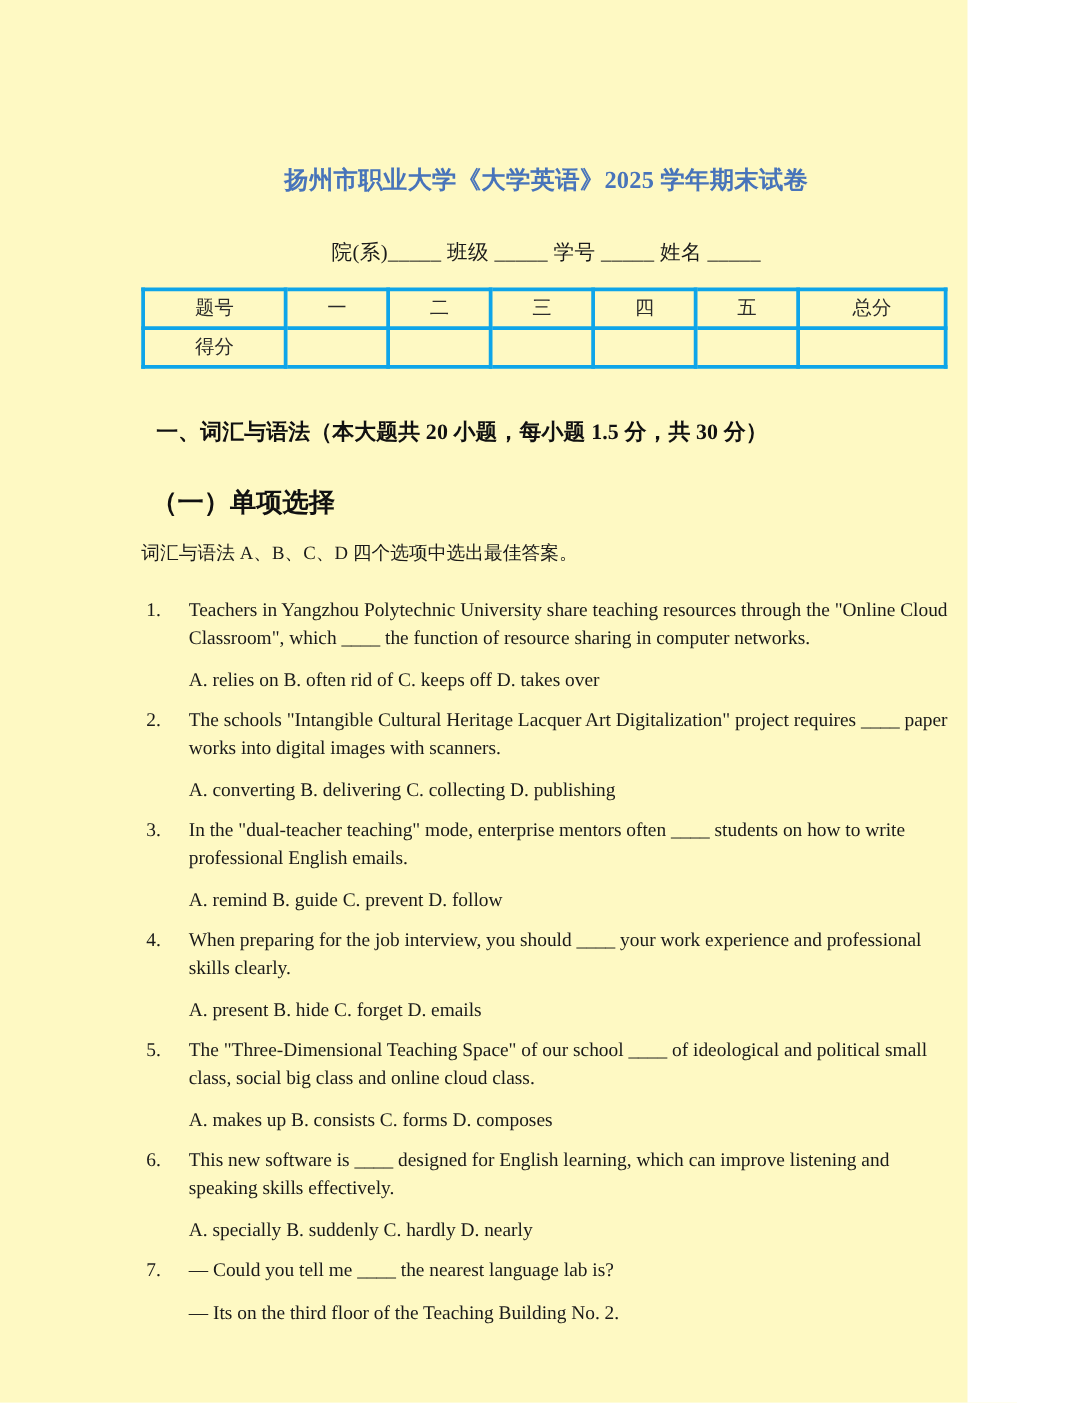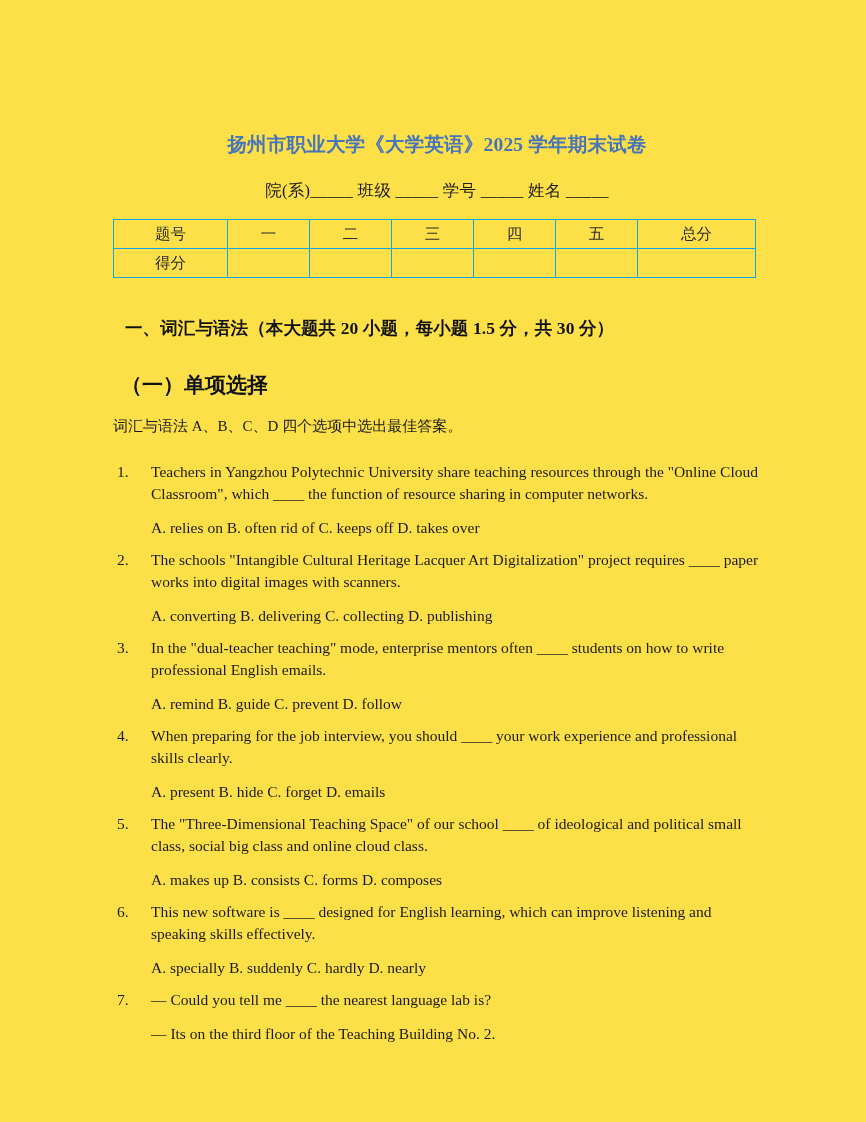--- a/index.html
+++ b/index.html
@@ -10,26 +10,26 @@
   body {
     width: 866px;
     height: 1122px;
     font-family: "Liberation Serif", "DejaVu Serif", serif;
     color: #1a1a1a;
     position: relative;
     overflow: hidden;
   }
 
   .page {
-    width: 866px;
+    width: 774px;
     height: 1122px;
     box-sizing: border-box;
     padding: 0;
     position: relative;
-    background: #fde047;
+    background: #fef9c3;
   }
 
   .content {
     position: absolute;
     left: 113px;
     top: 0;
     width: 648px;
   }
 
   
@@ -39,41 +39,41 @@
     text-align: center;
     font-size: 19.5px;
     font-weight: bold;
     color: #4874ba;
     letter-spacing: 0.2px;
     line-height: 1.25;
     font-family: "Liberation Serif", "DejaVu Serif", serif;
   }
 
   .doc-subtitle {
-    margin: 4px;
+    margin: 15px;
     padding-top: 20px;
     text-align: center;
     font-size: 16.5px;
     color: #1a1a1a;
     letter-spacing: 0.3px;
     line-height: 1.2;
   }
 
   
   .score-table-wrap {
     margin-top: 18px;
   }
   table.score-table {
     border-collapse: collapse;
     width: 642px;
     table-layout: fixed;
     margin: 0;
   }
   table.score-table td {
-    border: 1px solid #0ea5e9;
+    border: 3px solid #0ea5e9;
     height: 26px;
     text-align: center;
     vertical-align: middle;
     font-size: 15.5px;
     color: #2a2a2a;
     padding: 1px 0;
     line-height: 1.15;
   }
   table.score-table col.c-label { width: 114px; }
   table.score-table col.c-num   { width: 82px; }

